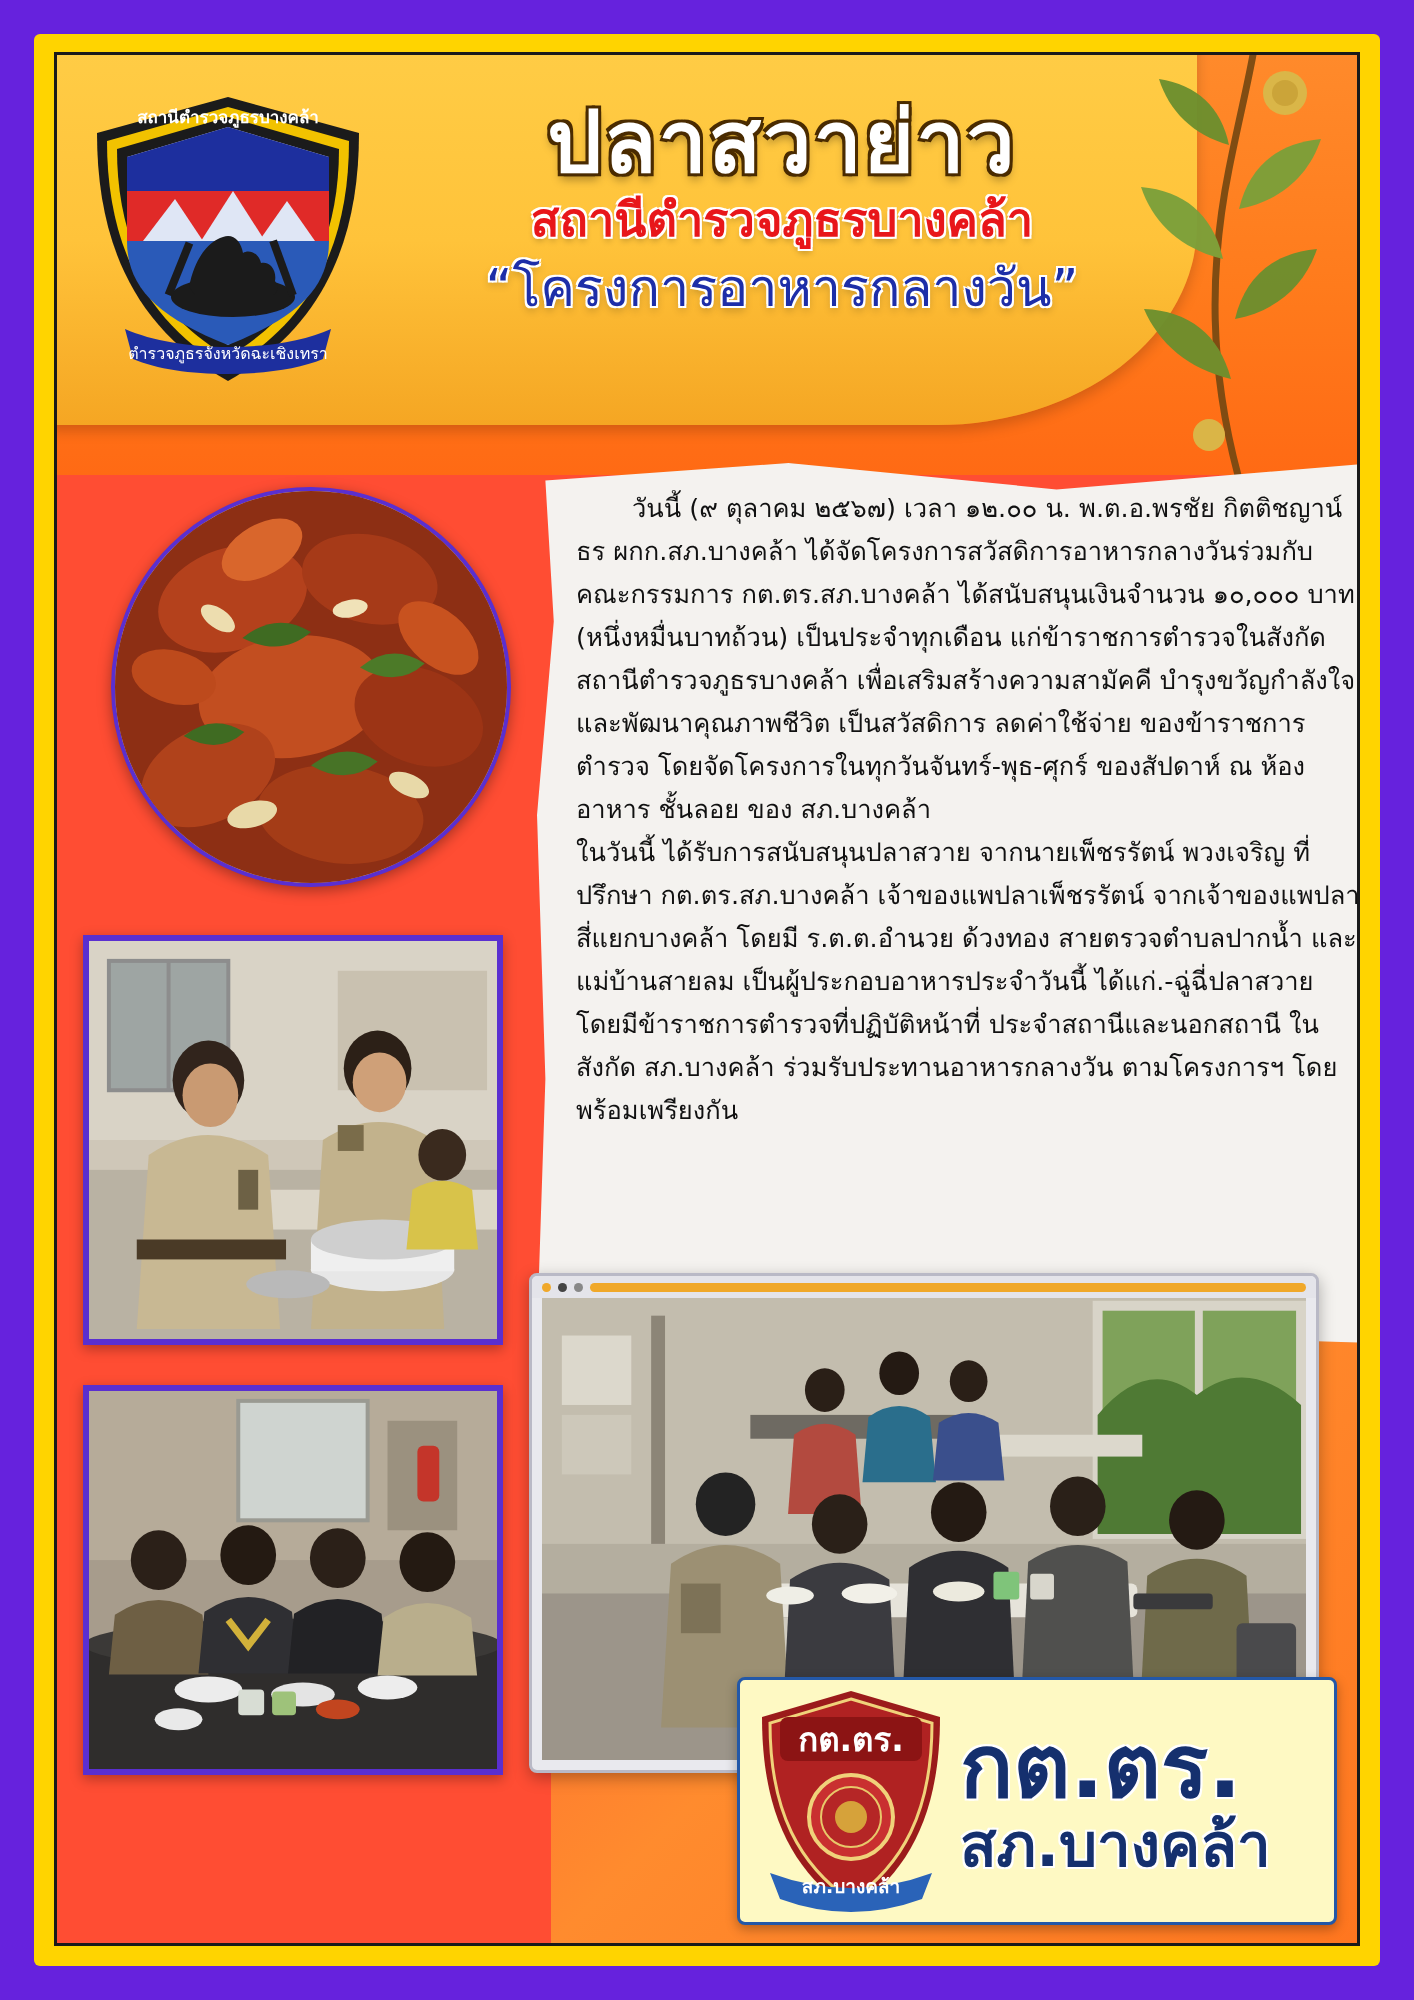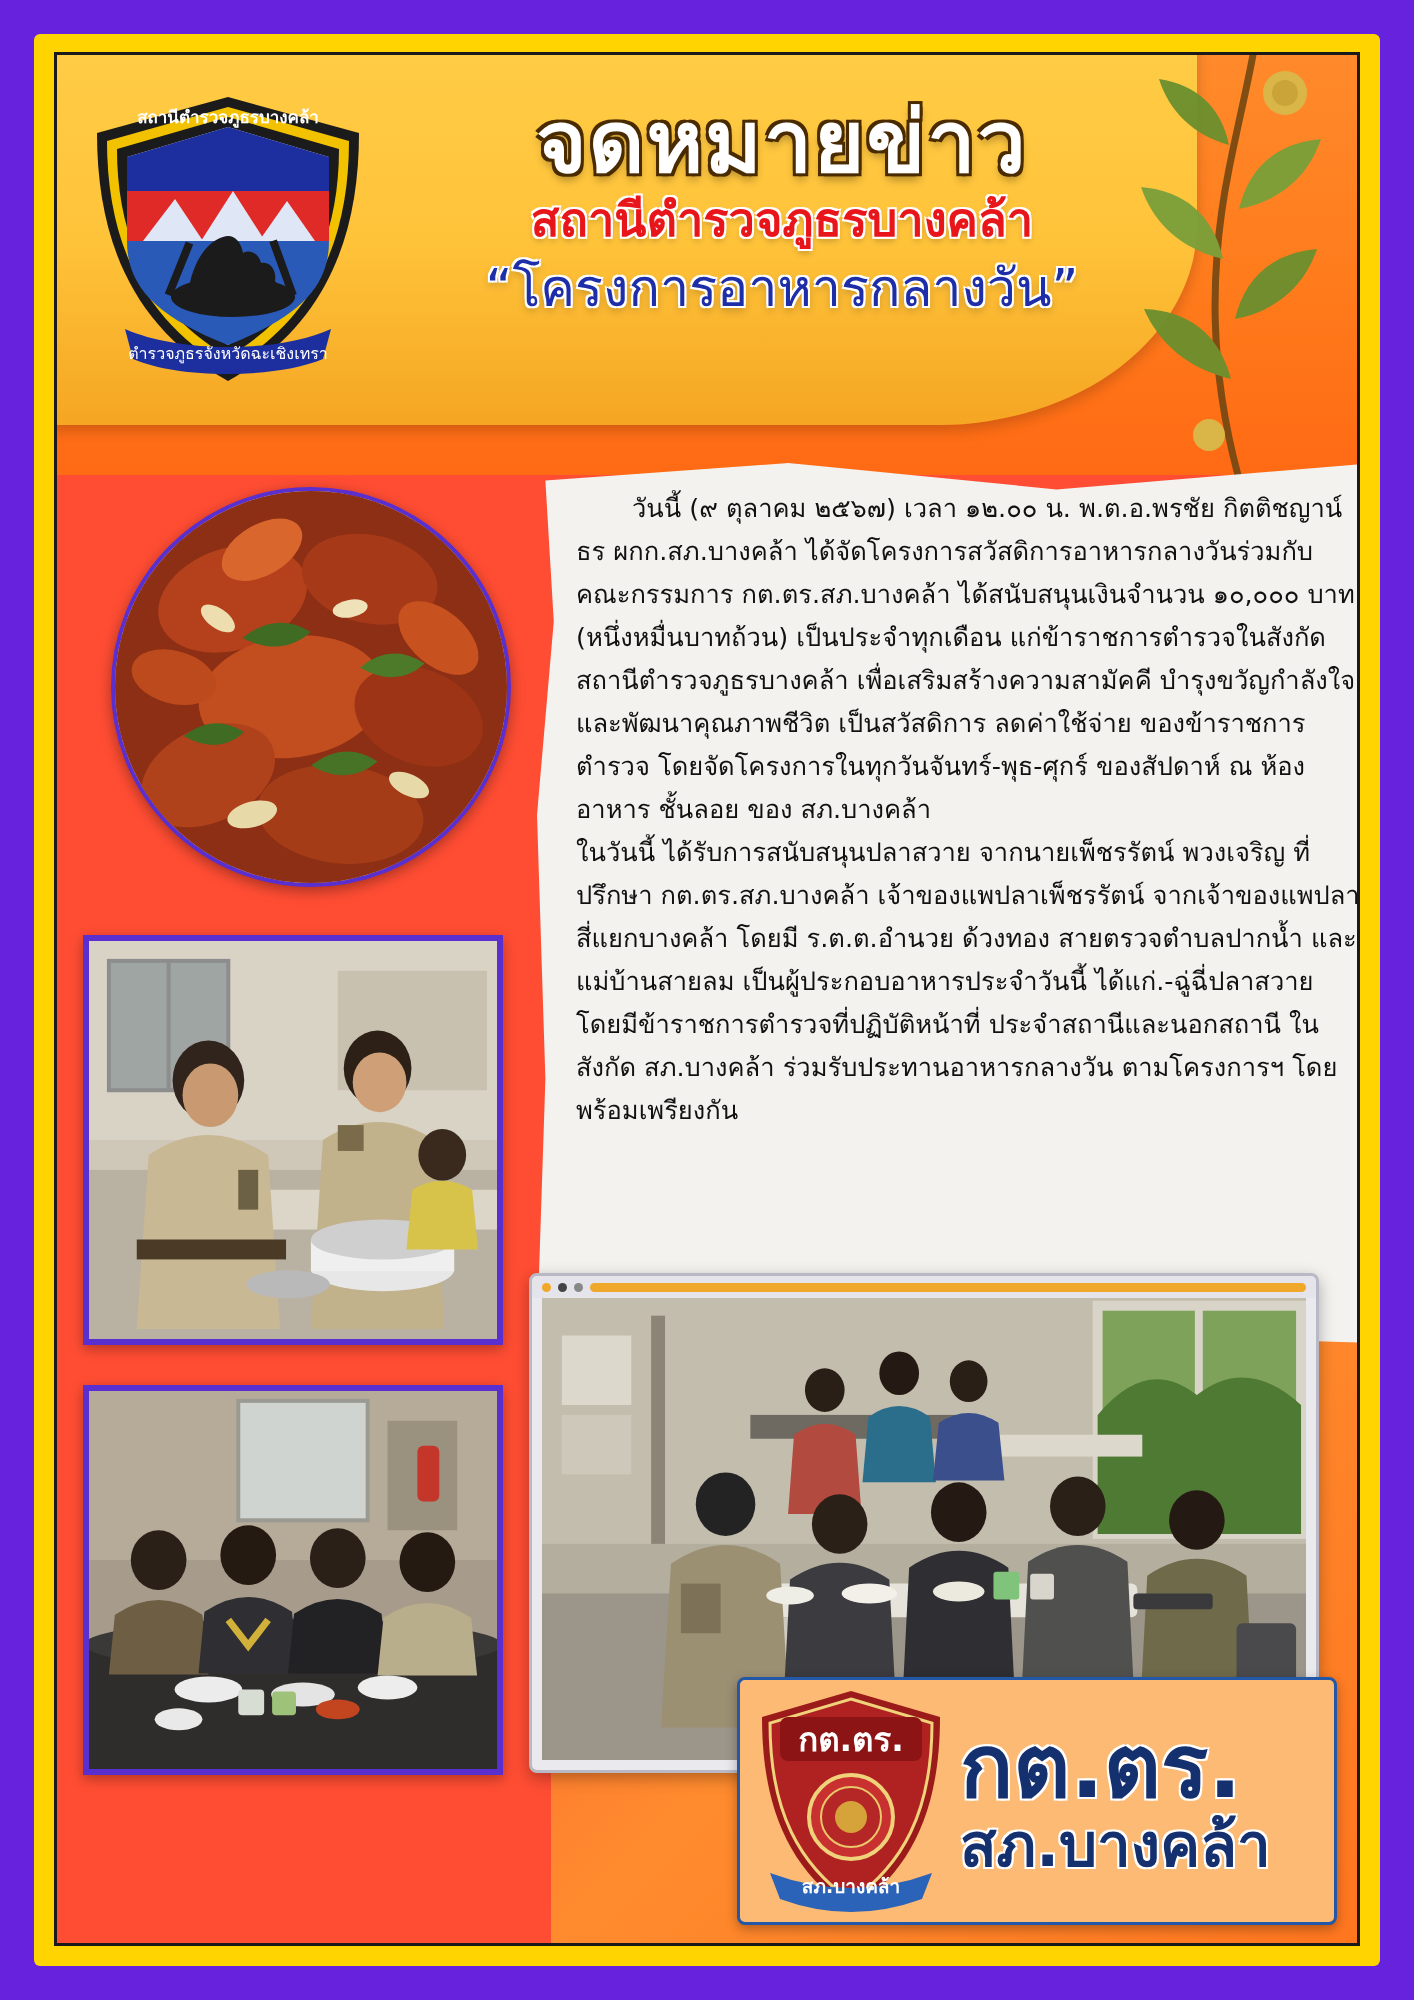--- a/index.html
+++ b/index.html
@@ -128,21 +128,21 @@
     background: #e4e4ea; border-top-left-radius: 6px; border-top-right-radius: 6px;
   }
   .dot { width: 9px; height: 9px; border-radius: 50%; }
   #browser-url {
     flex: 1; height: 9px; background: #f0a82a; border-radius: 5px;
   }
   #photo-room { position: relative; width: 100%; height: 100%; overflow: hidden; }
   
   #bottom-logo {
     position: absolute; right: 20px; bottom: 18px; width: 600px; height: 248px;
-    background: #fdba74;
+    background: #fef9c3;
     border: 3px solid #2358a8;
     border-radius: 8px;
     display: flex; align-items: center; padding: 8px 16px;
     box-shadow: 0 4px 12px rgba(0,0,0,.3);
   }
   #bottom-shield { width: 190px; height: 228px; flex: 0 0 190px; }
   #bottom-text { margin-left: 14px; }
   #bottom-text .l1 {
     font-size: 88px; font-weight: bold; color: #15306e; line-height: .95;
     text-shadow: -2px -2px 0 #fff, 2px -2px 0 #fff, -2px 2px 0 #fff, 2px 2px 0 #fff;
@@ -199,21 +199,21 @@
             <rect x="92" y="150" width="8" height="56" transform="rotate(22 96 178)"></rect>
             <rect x="196" y="148" width="8" height="58" transform="rotate(-20 200 177)"></rect>
           </g>
           <path d="M42 238 C96 262 196 262 248 238 L240 268 C192 288 96 288 50 268 Z" fill="#1d2f9e"></path>
           <text x="145" y="268" text-anchor="middle" font-size="16" fill="#ffffff">ตำรวจภูธรจังหวัดฉะเชิงเทรา</text>
           <text x="145" y="32" text-anchor="middle" font-size="17" font-weight="bold" fill="#ffffff">สถานีตำรวจภูธรบางคล้า</text>
         </svg>
       </div>
 
       <div id="title-block">
-        <div id="title-main">จดหมายข่าว</div>
+        <div id="title-main">ปลาสวาย่าว</div>
         <div id="title-sub">สถานีตำรวจภูธรบางคล้า</div>
         <div id="title-project">“โครงการอาหารกลางวัน”</div>
       </div>
     </div>
 
     <div id="body-wash"></div>
 
     <div id="paper"></div>
     <div id="article">
       <p class="first">วันนี้ (๙ ตุลาคม ๒๕๖๗) เวลา ๑๒.๐๐ น. พ.ต.อ.พรชัย กิตติชญาน์ธร ผกก.สภ.บางคล้า ได้จัดโครงการสวัสดิการอาหารกลางวันร่วมกับคณะกรรมการ กต.ตร.สภ.บางคล้า ได้สนับสนุนเงินจำนวน ๑๐,๐๐๐ บาท (หนึ่งหมื่นบาทถ้วน) เป็นประจำทุกเดือน แก่ข้าราชการตำรวจในสังกัดสถานีตำรวจภูธรบางคล้า เพื่อเสริมสร้างความสามัคคี บำรุงขวัญกำลังใจ และพัฒนาคุณภาพชีวิต เป็นสวัสดิการ ลดค่าใช้จ่าย ของข้าราชการตำรวจ โดยจัดโครงการในทุกวันจันทร์-พุธ-ศุกร์ ของสัปดาห์ ณ ห้องอาหาร ชั้นลอย ของ สภ.บางคล้า</p>

